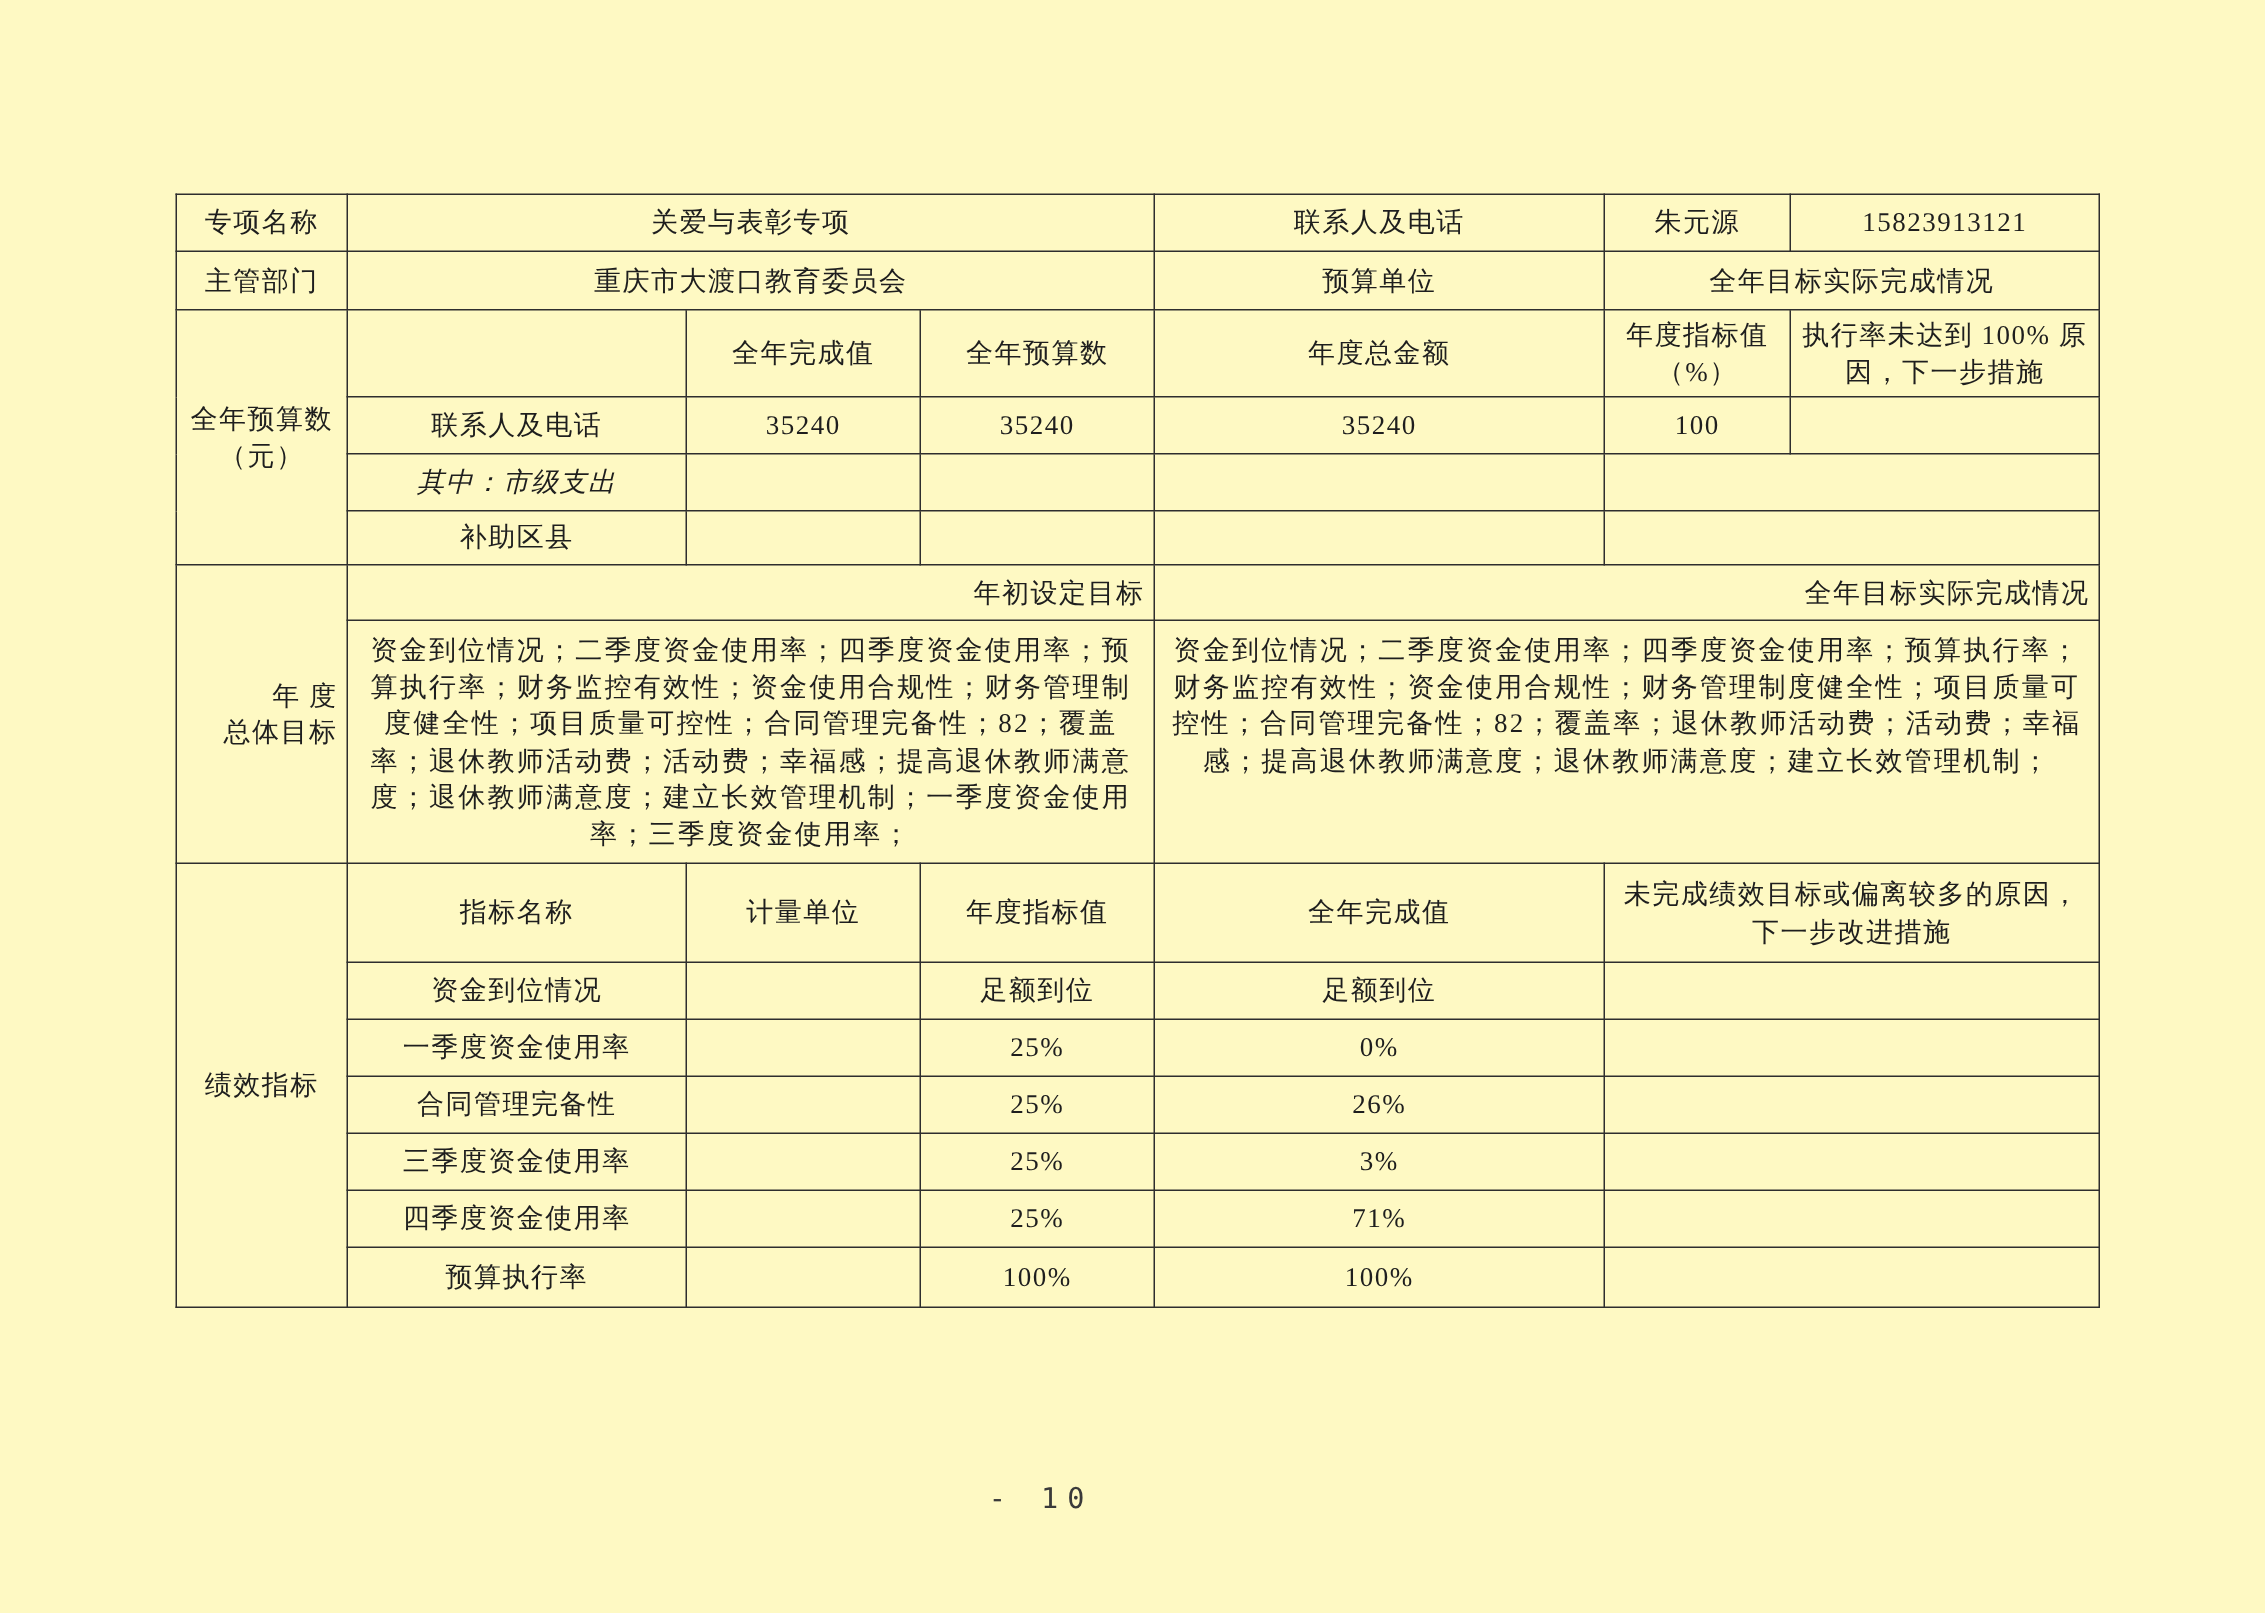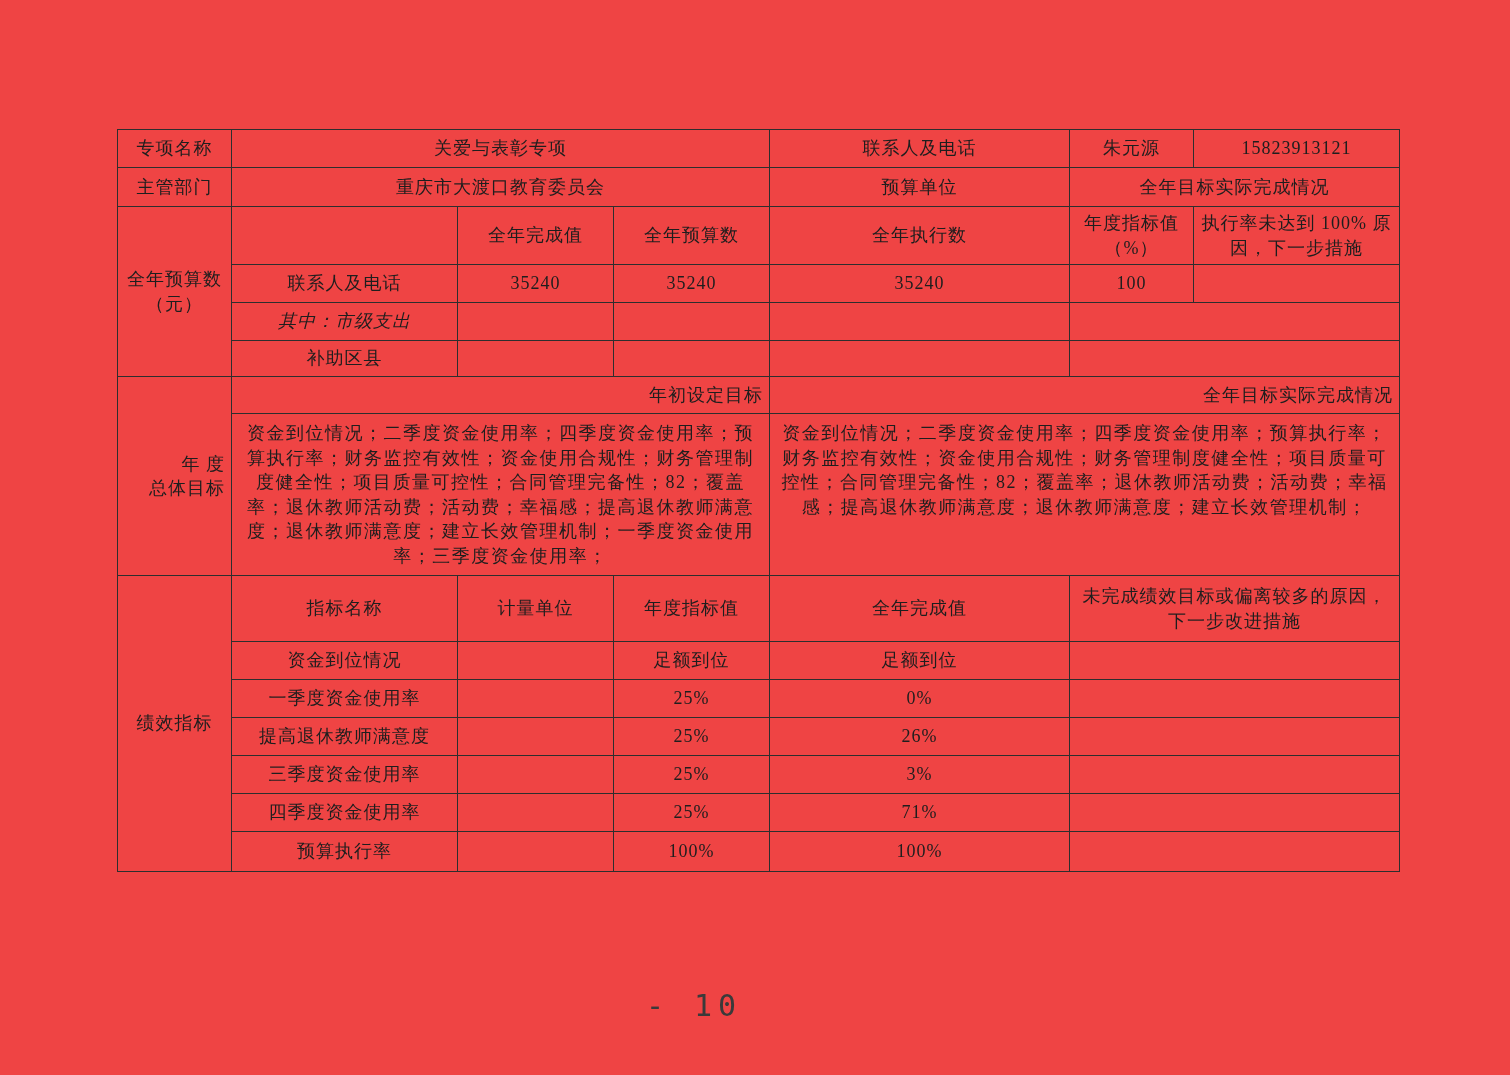--- a/index.html
+++ b/index.html
@@ -6,21 +6,21 @@
   html, body { background: #ffffff; }
   body {
     width: 1510px; height: 1075px;
     font-family: "Liberation Serif", "DejaVu Serif", serif;
     color: #1e1e1e;
     position: relative;
     overflow: hidden;
   }
   .page {
     position: absolute; inset: 0;
-    background: #ef4444;
+    background: #fef9c3;
   }
   table.doc-table {
     position: absolute;
     left: 117px; top: 129px;
     width: 1282px;
     border-collapse: collapse;
     table-layout: fixed;
   }
   .doc-table td {
     border: 1.5px solid #2e2e2e;
@@ -54,21 +54,21 @@
     letter-spacing: 1.5px !important;
     line-height: 24.5px !important;
   }
   .tight { padding: 2px 4px !important; }
   .page-number {
     position: absolute;
     top: 988px; left: 0;
     width: 1388px;
     text-align: center;
     font-family: "DejaVu Sans Mono", "Liberation Mono", monospace;
-    font-size: 30px;
+    font-size: 19px;
     letter-spacing: 6px;
     color: #3a3a3a;
   }
 </style>
 </head>
 <body>
 
 <div class="page">
 
   <table class="doc-table">
@@ -97,21 +97,21 @@
       <td>预算单位</td>
       <td colspan="2">全年目标实际完成情况</td>
     </tr>
 
     <tr class="r3">
       <td rowspan="4" class="preline">全年预算数
 （元）</td>
       <td></td>
       <td>全年完成值</td>
       <td>全年预算数</td>
-      <td>全年执行数</td>
+      <td>年度总金额</td>
       <td class="tight">年度指标值（%）</td>
       <td class="tight">执行率未达到 100% 原因，下一步措施</td>
     </tr>
 
     <tr class="r4">
       <td>联系人及电话</td>
       <td>35240</td>
       <td>35240</td>
       <td>35240</td>
       <td>100</td>
@@ -163,21 +163,21 @@
       <td colspan="2"></td>
     </tr>
     <tr class="r11">
       <td>一季度资金使用率</td>
       <td></td>
       <td>25%</td>
       <td>0%</td>
       <td colspan="2"></td>
     </tr>
     <tr class="r12">
-      <td>提高退休教师满意度</td>
+      <td>合同管理完备性</td>
       <td></td>
       <td>25%</td>
       <td>26%</td>
       <td colspan="2"></td>
     </tr>
     <tr class="r13">
       <td>三季度资金使用率</td>
       <td></td>
       <td>25%</td>
       <td>3%</td>

